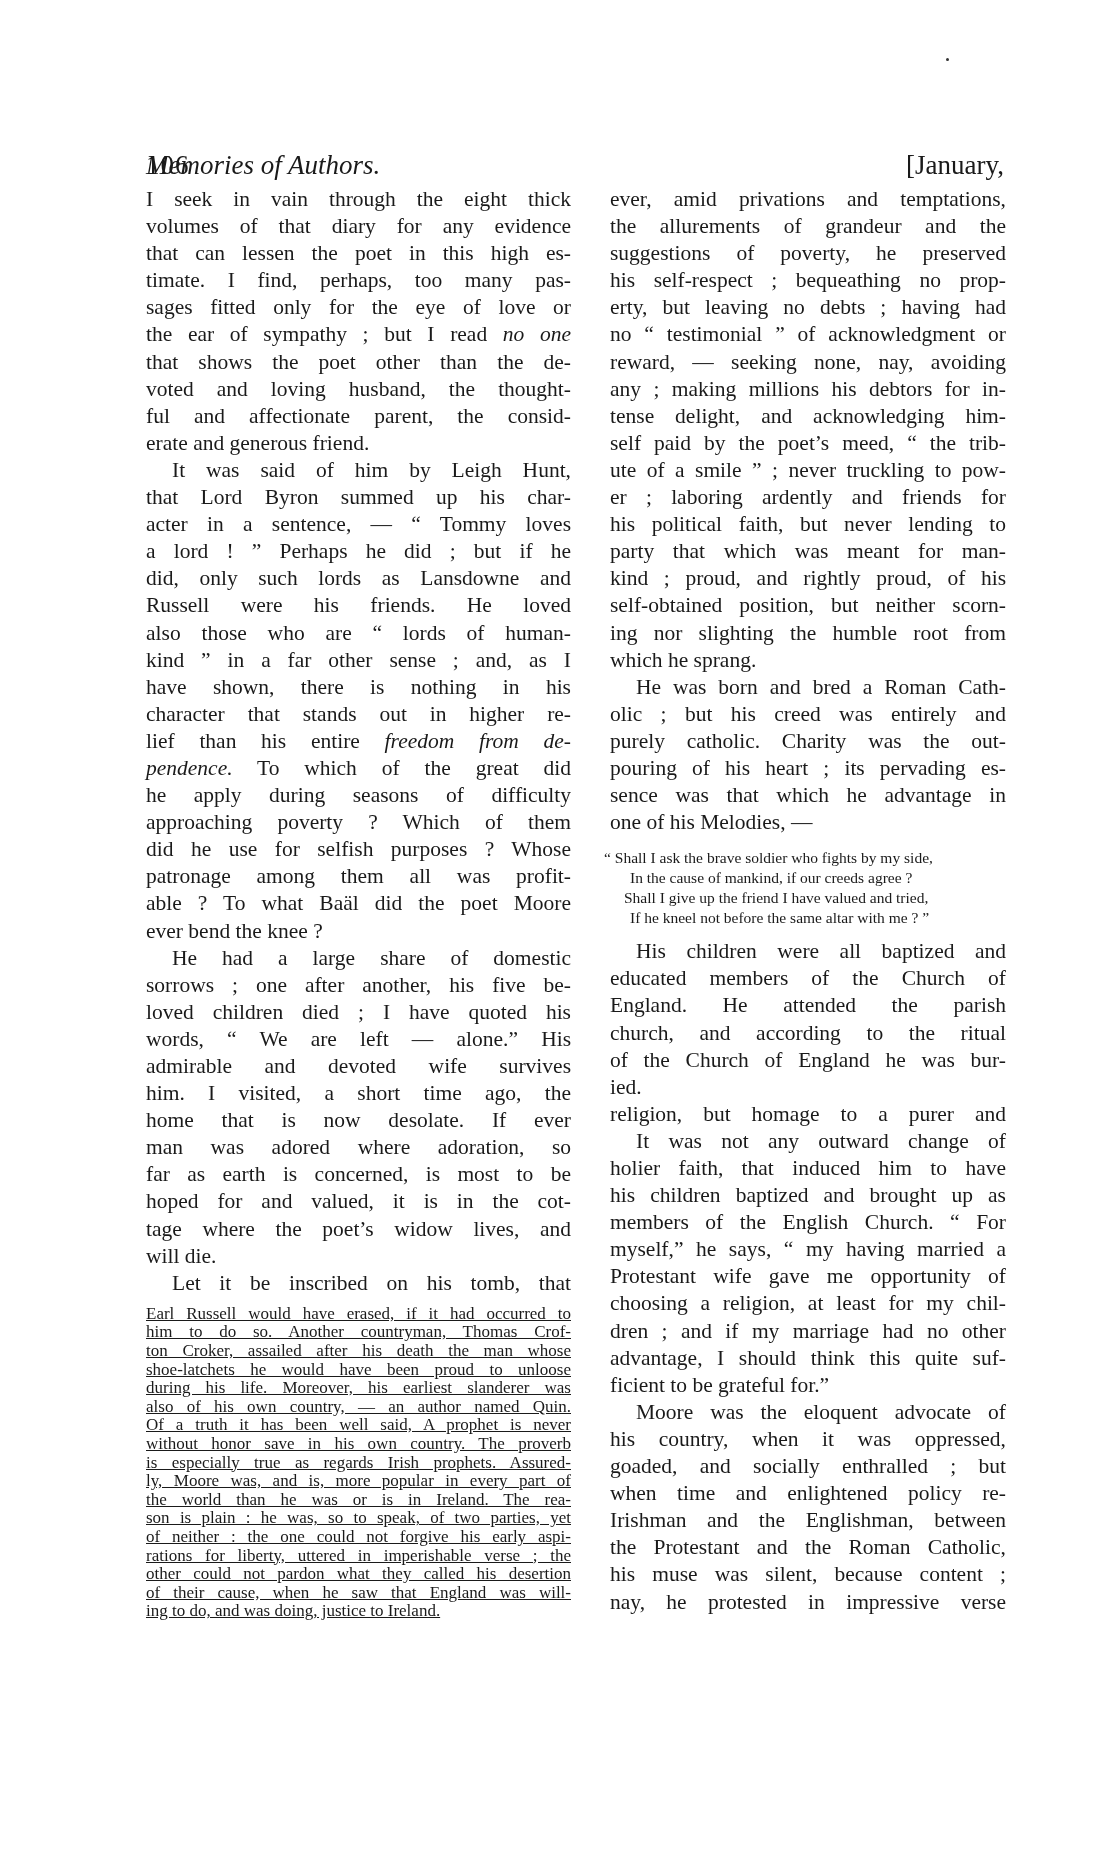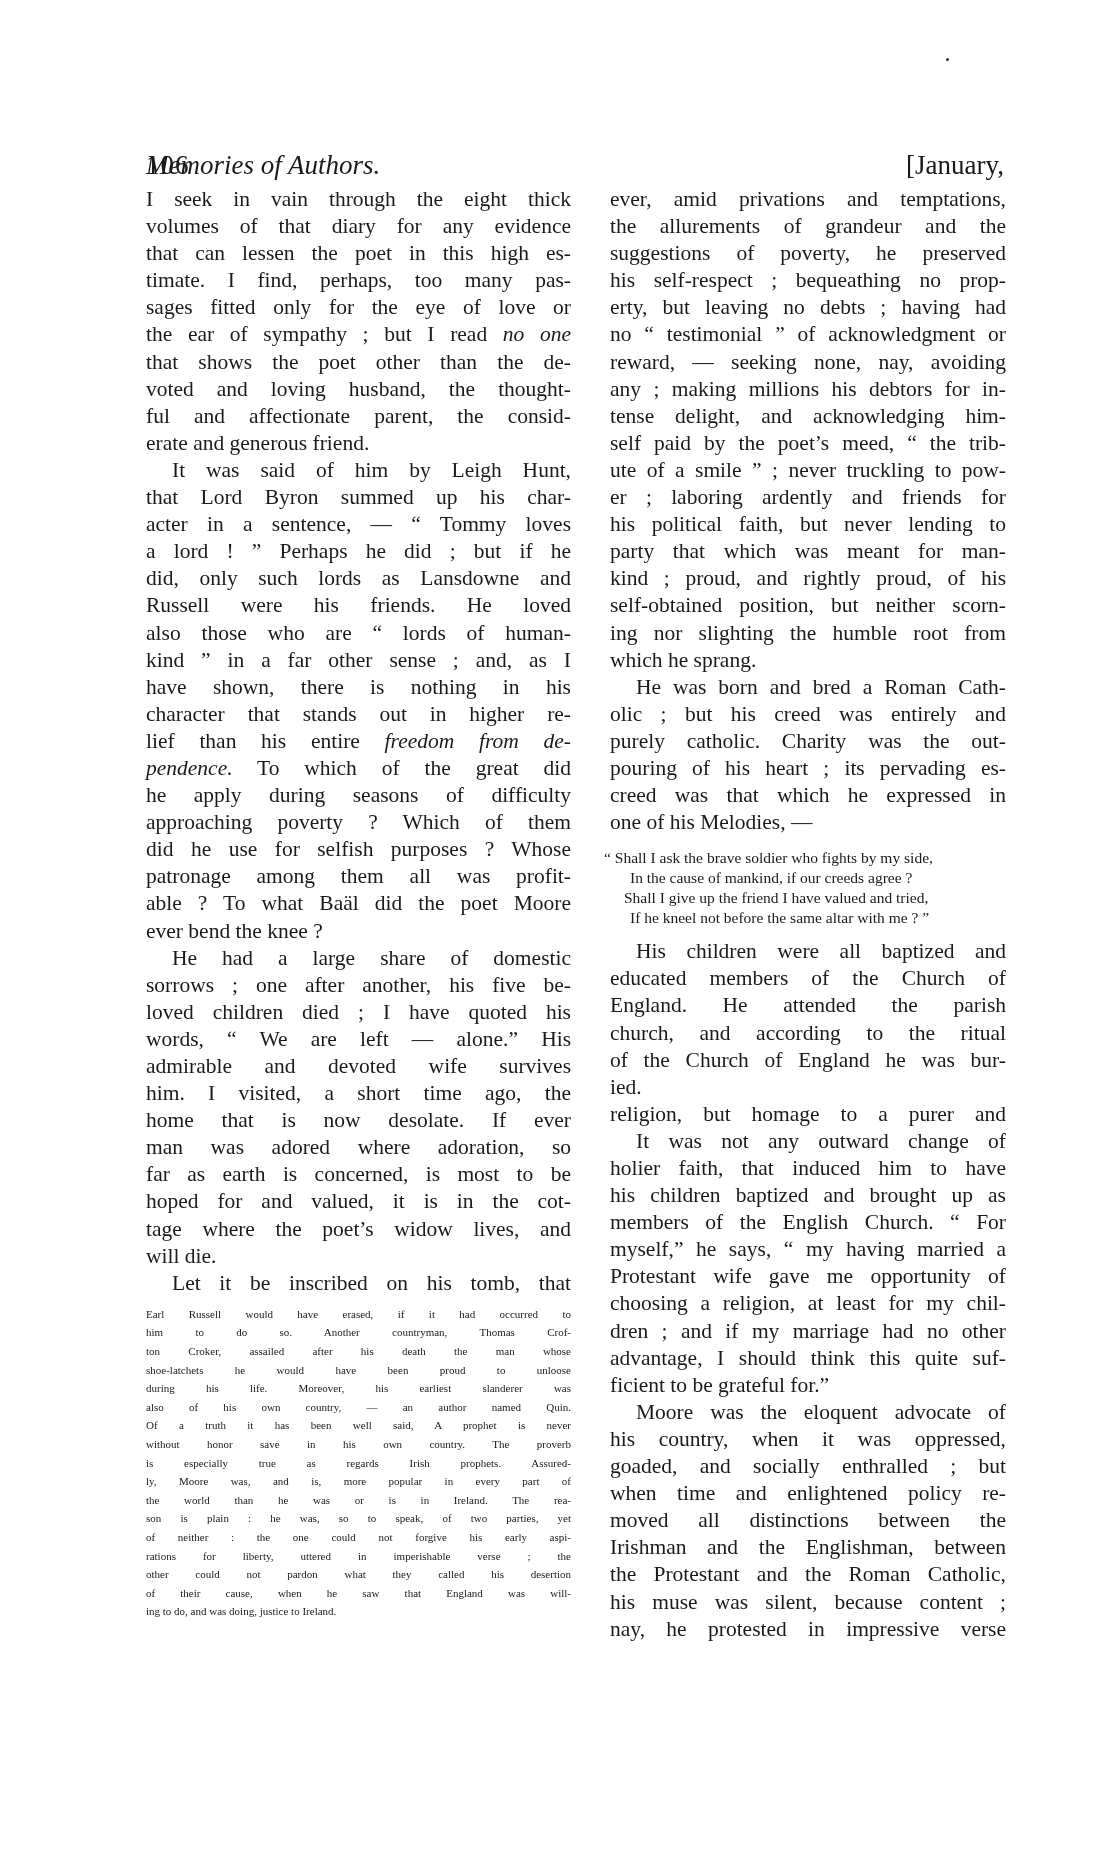--- a/index.html
+++ b/index.html
@@ -11,21 +11,21 @@
   .running-title { position: absolute; left: 0; right: 0; top: 0; 
                    font-style: italic; font-size: 27px; }
   .running-date { position: absolute; right: 0; top: 0; font-size: 27px; }
   .column { position: absolute; top: 186px; }
   .col-left { left: 146px; width: 425px; }
   .col-right { left: 610px; width: 396px; }
   .line { display: block; height: 27.1px; line-height: 27.1px; font-size: 21.5px;
           text-align: justify; text-align-last: justify; white-space: nowrap; overflow: visible; }
   .line.last { text-align-last: left; }
   .line.indent { padding-left: 26px; }
-  .fn .line { height: 18.6px; line-height: 18.6px; font-size: 11px; }
+  .fn .line { height: 18.6px; line-height: 18.6px; font-size: 17px; text-decoration: underline; }
   .fn { margin-top: 8px; }
   .poem { margin-top: 12px; margin-bottom: 10px; }
   .poem .pl { display: block; height: 20px; line-height: 20px; font-size: 15.5px; white-space: nowrap; }
   .poem .pl.i1 { padding-left: 20px; }
   .poem .pl.i2 { padding-left: 14px; }
   .poem .pl.i0 { margin-left: -6px; }
   em { font-style: italic; }
   .speck { position: absolute; width: 3px; height: 3px; background: #333; border-radius: 50%; }
 </style>
 </head>
@@ -131,21 +131,21 @@
       <span class="line">kind ; proud, and rightly proud, of his</span>
       <span class="line">self-obtained position, but neither scorn-</span>
       <span class="line">ing nor slighting the humble root from</span>
       <span class="line last">which he sprang.</span>
     </div>
     <div>
       <span class="line indent">He was born and bred a Roman Cath-</span>
       <span class="line">olic ; but his creed was entirely and</span>
       <span class="line">purely catholic.  Charity was the out-</span>
       <span class="line">pouring of his heart ; its pervading es-</span>
-      <span class="line">creed was that which he expressed in</span>
+      <span class="line">sence was that which he advantage in</span>
       <span class="line last">one of his Melodies, —</span>
     </div>
     <div class="poem">
       <span class="pl i0">“ Shall I ask the brave soldier who fights by my side,</span>
       <span class="pl i1">In the cause of mankind, if our creeds agree ?</span>
       <span class="pl i2">Shall I give up the friend I have valued and tried,</span>
       <span class="pl i1">If he kneel not before the same altar with me ? ”</span>
     </div>
     <div>
       <span class="line indent">His children were all baptized and</span>
@@ -166,21 +166,20 @@
       <span class="line">choosing a religion, at least for my chil-</span>
       <span class="line">dren ; and if my marriage had no other</span>
       <span class="line">advantage, I should think this quite suf-</span>
       <span class="line last">ficient to be grateful for.”</span>
     </div>
     <div>
       <span class="line indent">Moore was the eloquent advocate of</span>
       <span class="line">his country, when it was oppressed,</span>
       <span class="line">goaded, and socially enthralled ; but</span>
       <span class="line">when time and enlightened policy re-</span>
-      <span class="line">moved all distinctions between the</span>
       <span class="line">Irishman and the Englishman, between</span>
       <span class="line">the Protestant and the Roman Catholic,</span>
       <span class="line">his muse was silent, because content ;</span>
       <span class="line">nay, he protested in impressive verse</span>
     </div>
   </div>
 
 </div>
 
 </body></html>

